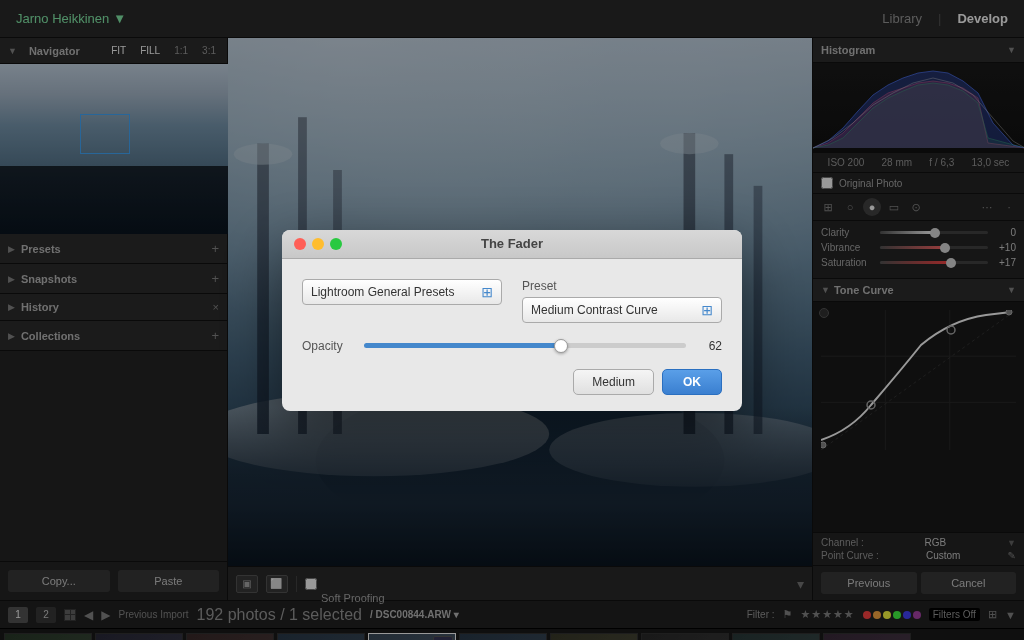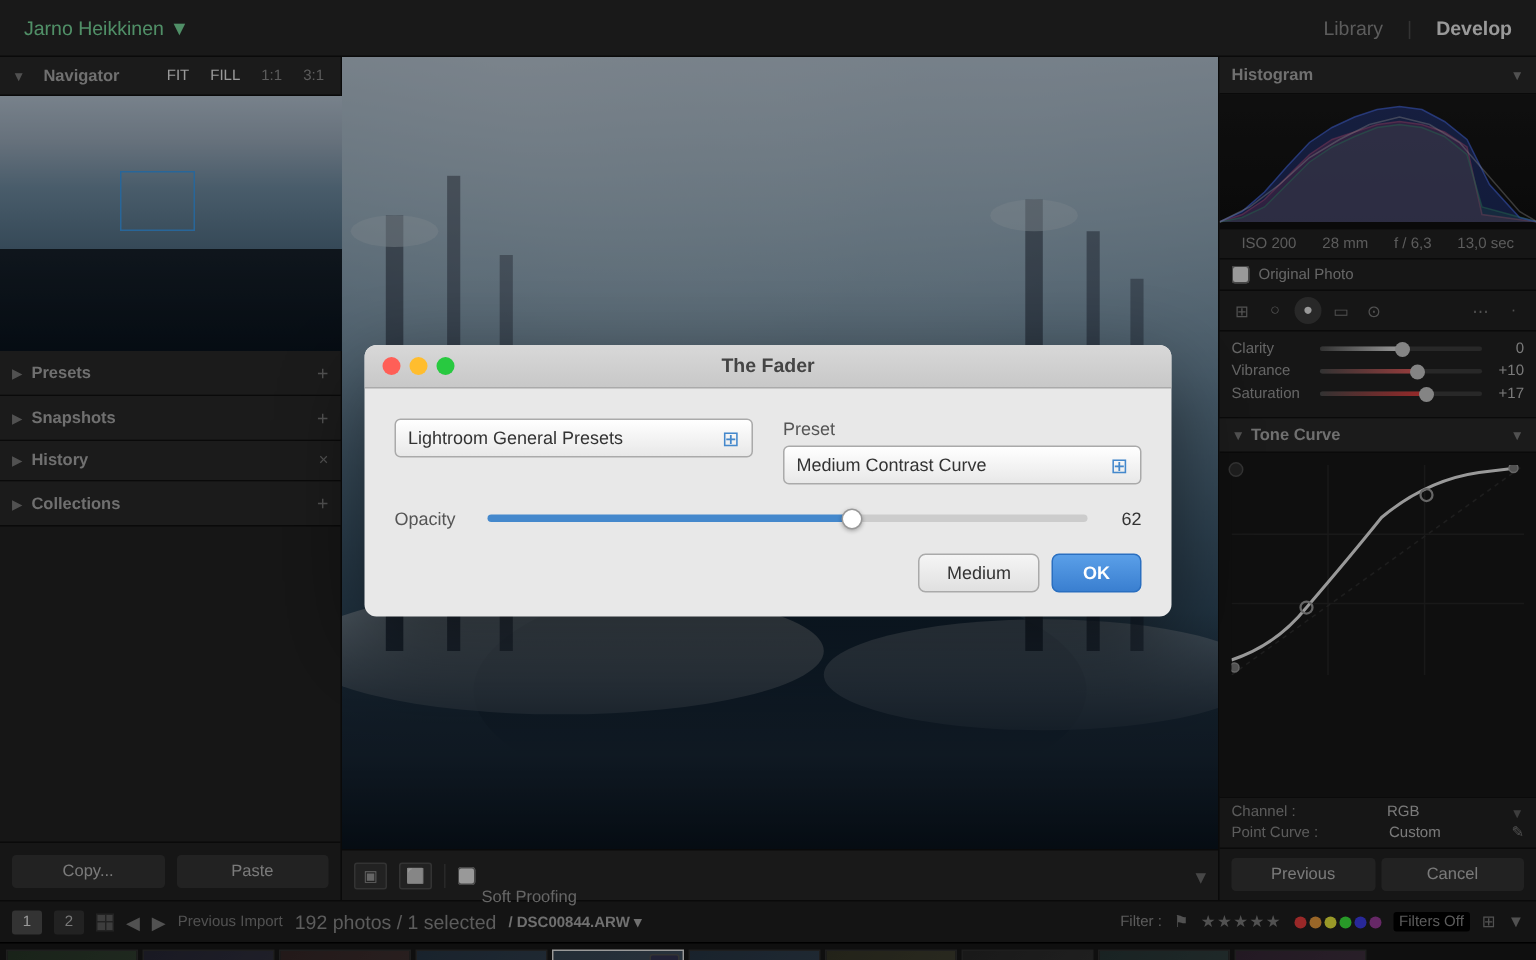--- a/index.html
+++ b/index.html
@@ -316,21 +316,21 @@
       display: flex;
       align-items: center;
       padding: 0 8px;
       gap: 8px;
       border-top: 1px solid #111;
     }
     .page-num { width: 20px; height: 16px; background: #3a3a3a; color: #ccc; font-size: 10px; display: flex; align-items: center; justify-content: center; border-radius: 2px; cursor: pointer; }
     .page-num.active { background: #555; color: #fff; }
     .nav-icon { color: #888; font-size: 12px; cursor: pointer; }
     .import-label { color: #888; font-size: 10px; cursor: pointer; }
-    .photo-count { color: #999; font-size: 13px; }
+    .photo-count { color: #999; font-size: 16px; }
     .file-name { color: #bbb; font-size: 10px; font-weight: bold; }
     .filter-label { color: #999; font-size: 10px; }
     .star-icons { color: #888; font-size: 11px; letter-spacing: 1px; }
     .color-dots { display: flex; gap: 2px; }
     .cdot { width: 8px; height: 8px; border-radius: 50%; }
     .filters-off { color: #999; font-size: 10px; background: #000000; padding: 1px 4px; border-radius: 2px; }
     .filmstrip-spacer { flex: 1; }
 
     
     #dialog-overlay {
@@ -339,21 +339,21 @@
       background: rgba(0,0,0,0.4);
       display: flex;
       align-items: center;
       justify-content: center;
       z-index: 1000;
     }
     #dialog {
       background: #e8e8e8;
       border-radius: 8px;
       box-shadow: 0 20px 60px rgba(0,0,0,0.5);
-      width: 538px;
+      width: 460px;
       overflow: hidden;
     }
     #dialog-titlebar {
       background: linear-gradient(to bottom, #d8d8d8, #c8c8c8);
       padding: 8px 12px;
       display: flex;
       align-items: center;
       position: relative;
       border-bottom: 1px solid #aaa;
     }

